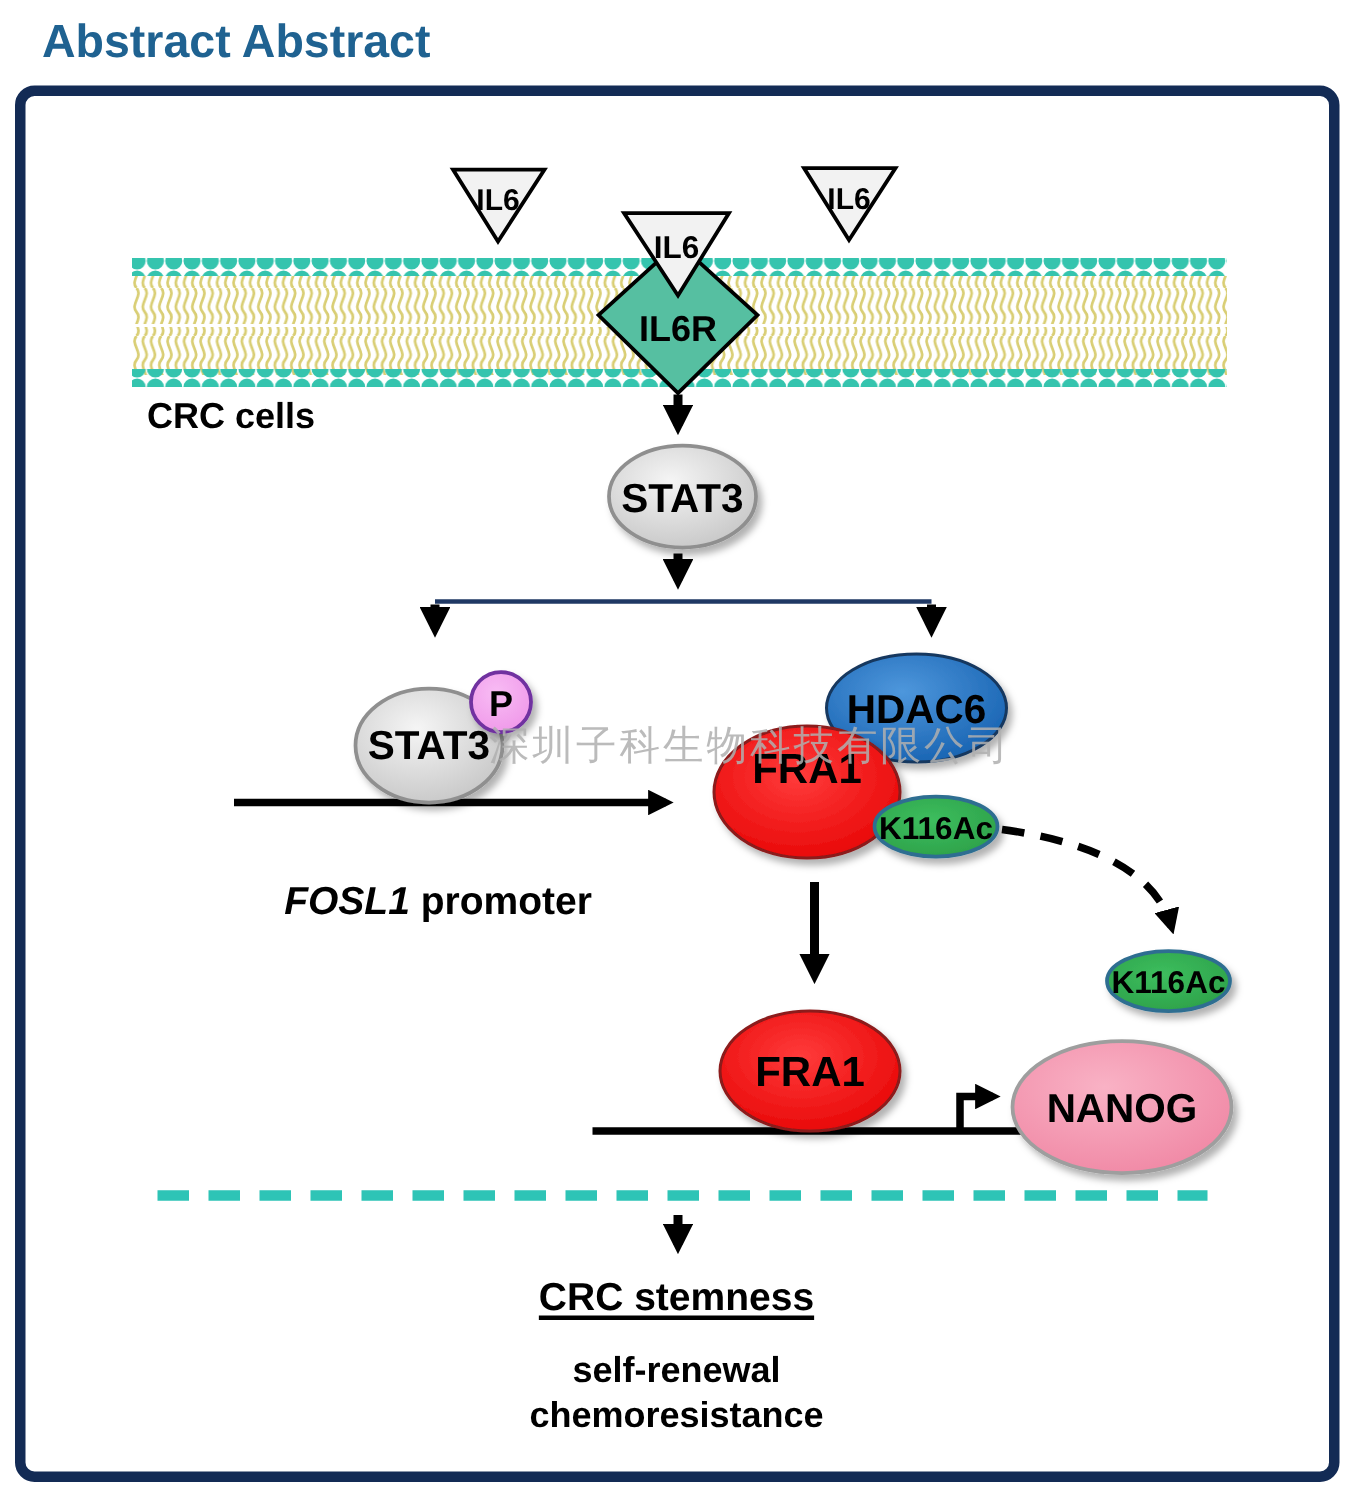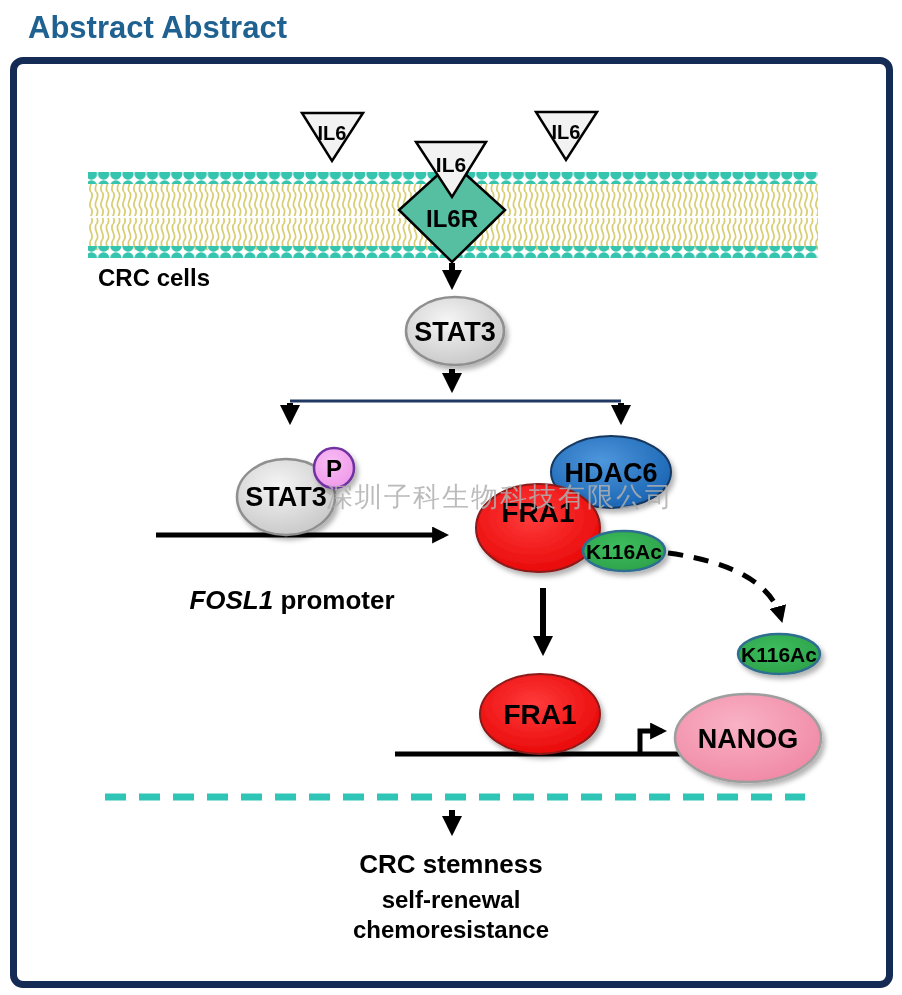--- a/index.html
+++ b/index.html
@@ -23,22 +23,22 @@
   .watermark{
     left:326px;top:479px;font-size:27px;font-weight:normal;
     color:rgba(175,175,175,0.85);letter-spacing:2px;white-space:nowrap;
   }
   .promoter-label{text-align:center;font-size:26px;}
   .fosl1-label{left:132px;top:541px;width:320px;margin-top:44px;}
   .nanog-label{left:390px;top:756px;width:262px;}
   .gene{font-style:italic;}
   .outcome{left:0;top:849px;width:902px;text-align:center;}
   .outcome-heading{
-    font-size:26px;font-weight:bold;
-    text-decoration-thickness:3px;text-underline-offset:4px;margin-bottom:5px;
+    font-size:26px;font-weight:bold;text-decoration:underline;
+    text-decoration-thickness:3px;text-underline-offset:4px;margin-bottom:19px;
   }
   .outcome-item{font-size:24px;font-weight:bold;line-height:30px;}
 </style>
 </head>
 <body>
 
 <div class="stage">
 
   <div class="page-title">Abstract Abstract</div>
 

